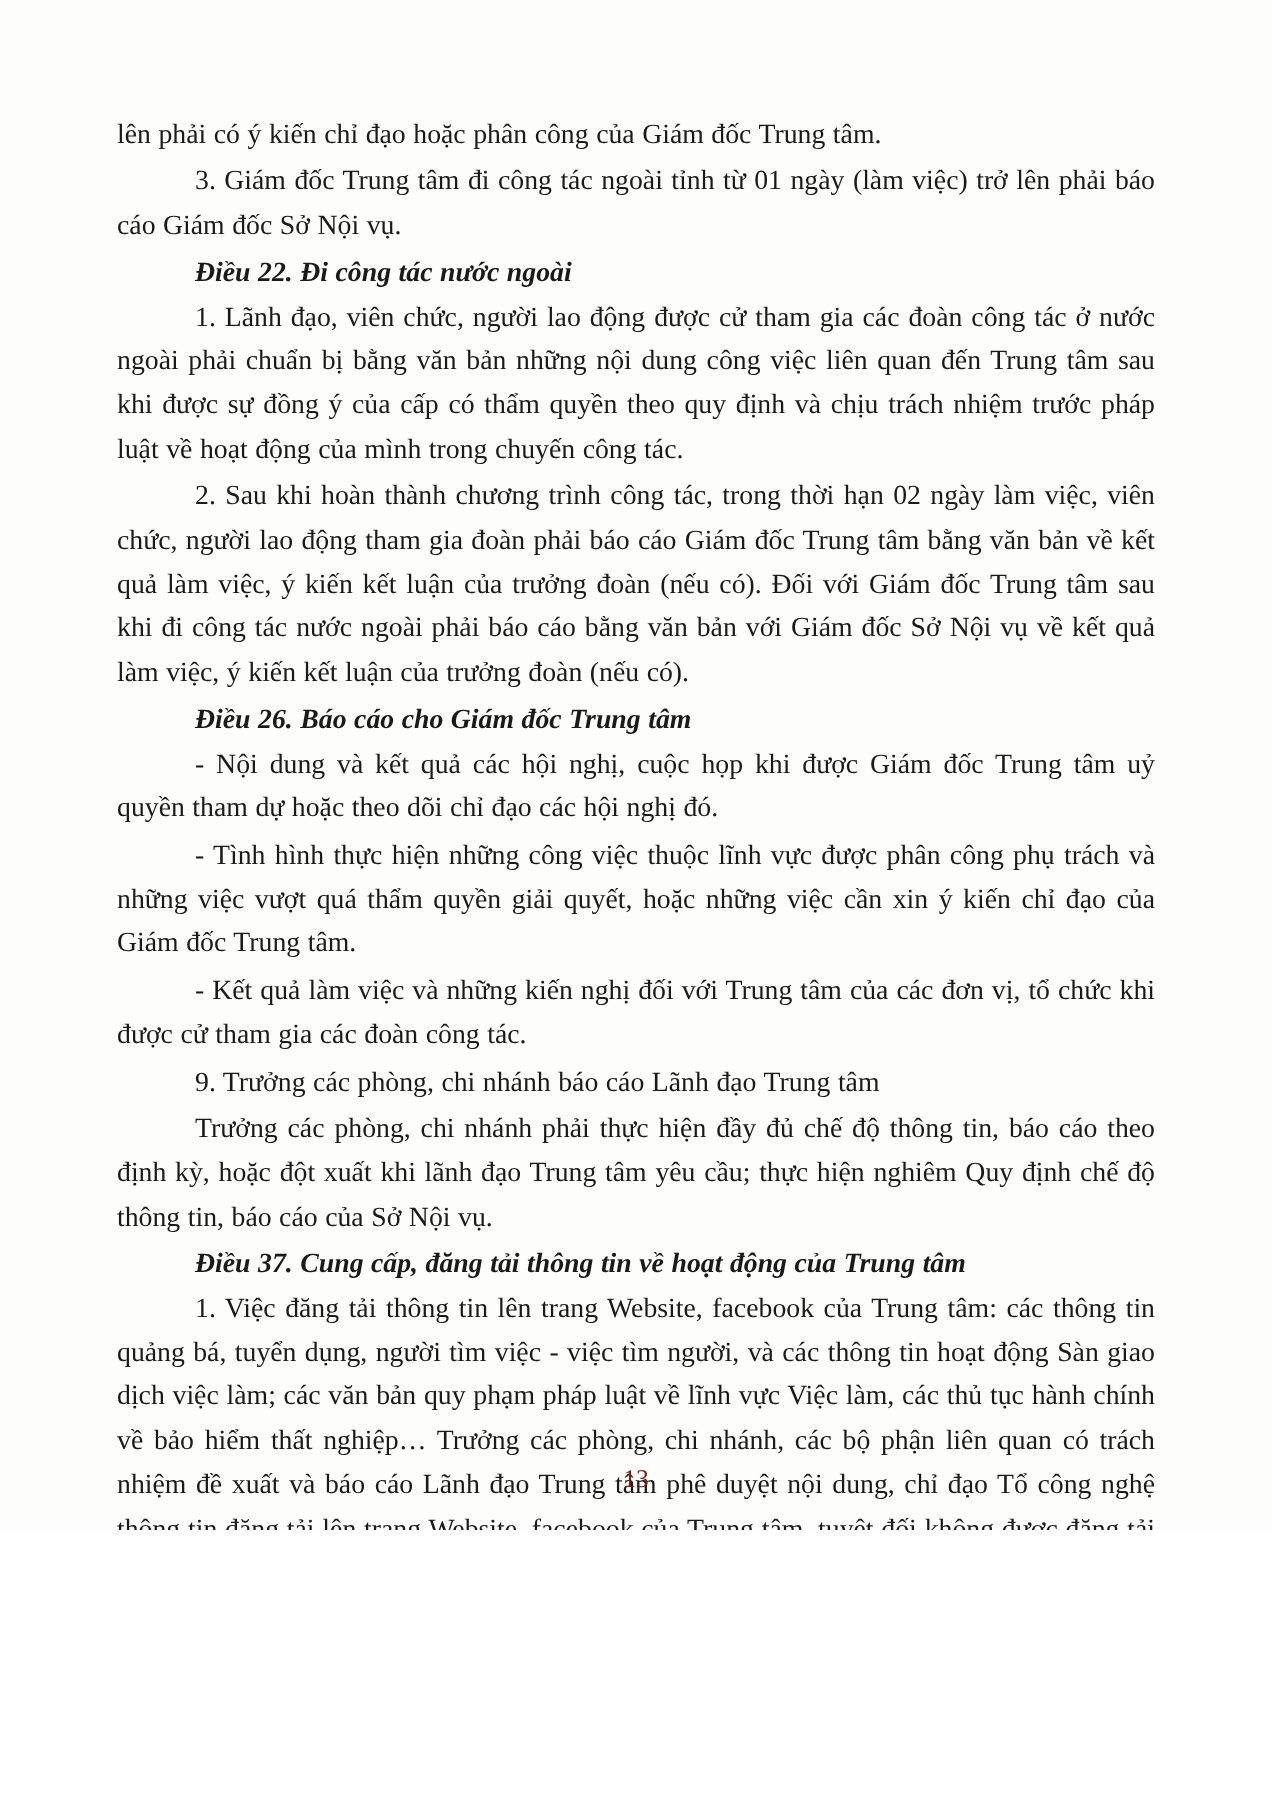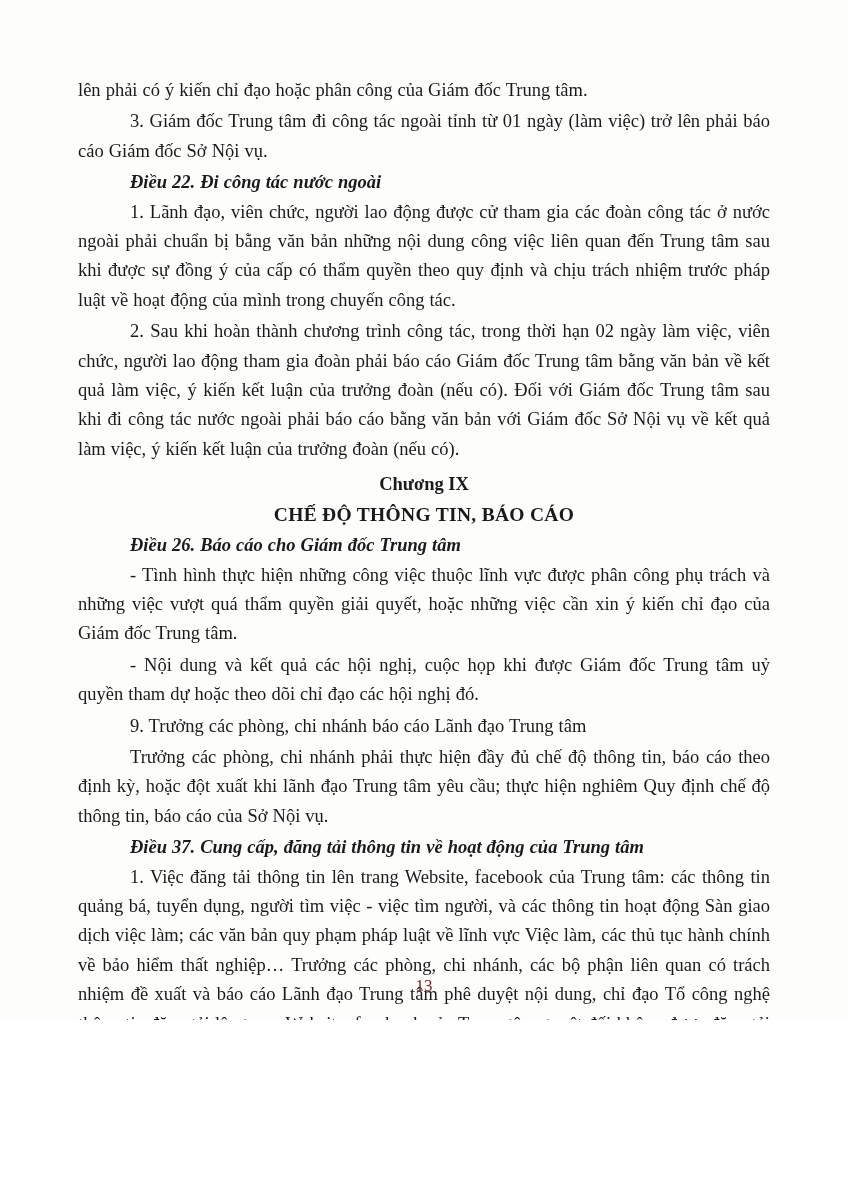--- a/index.html
+++ b/index.html
@@ -89,32 +89,29 @@
     <p class="noindent">lên phải có ý kiến chỉ đạo hoặc phân công của Giám đốc Trung tâm.</p>
 
     <p class="indent">3. Giám đốc Trung tâm đi công tác ngoài tỉnh từ 01 ngày (làm việc) trở lên phải báo cáo Giám đốc Sở Nội vụ.</p>
 
     <p class="article-head">Điều 22. Đi công tác nước ngoài</p>
 
     <p class="indent">1. Lãnh đạo, viên chức, người lao động được cử tham gia các đoàn công tác ở nước ngoài phải chuẩn bị bằng văn bản những nội dung công việc liên quan đến Trung tâm sau khi được sự đồng ý của cấp có thẩm quyền theo quy định và chịu trách nhiệm trước pháp luật về hoạt động của mình trong chuyến công tác.</p>
 
     <p class="indent">2. Sau khi hoàn thành chương trình công tác, trong thời hạn 02 ngày làm việc, viên chức, người lao động tham gia đoàn phải báo cáo Giám đốc Trung tâm bằng văn bản về kết quả làm việc, ý kiến kết luận của trưởng đoàn (nếu có). Đối với Giám đốc Trung tâm sau khi đi công tác nước ngoài phải báo cáo bằng văn bản với Giám đốc Sở Nội vụ về kết quả làm việc, ý kiến kết luận của trưởng đoàn (nếu có).</p>
 
-    <div class="chapter-block">
-      <div class="heading">Chương IX</div>
-      <div class="chapter-title">CHẾ ĐỘ THÔNG TIN, BÁO CÁO</div>
-    </div>
 
     <p class="article-head">Điều 26. Báo cáo cho Giám đốc Trung tâm</p>
 
 
+    <p class="dash">- Nội dung và kết quả các hội nghị, cuộc họp khi được Giám đốc Trung tâm uỷ quyền tham dự hoặc theo dõi chỉ đạo các hội nghị đó.</p>
+
     <p class="dash">- Tình hình thực hiện những công việc thuộc lĩnh vực được phân công phụ trách và những việc vượt quá thẩm quyền giải quyết, hoặc những việc cần xin ý kiến chỉ đạo của Giám đốc Trung tâm.</p>
 
-    <p class="dash">- Nội dung và kết quả các hội nghị, cuộc họp khi được Giám đốc Trung tâm uỷ quyền tham dự hoặc theo dõi chỉ đạo các hội nghị đó.</p>
-
+    <p class="dash">- Kết quả làm việc và những kiến nghị đối với Trung tâm của các đơn vị, tổ chức khi được cử tham gia các đoàn công tác.</p>
 
     <p class="indent">9. Trưởng các phòng, chi nhánh báo cáo Lãnh đạo Trung tâm</p>
 
     <p class="indent">Trưởng các phòng, chi nhánh phải thực hiện đầy đủ chế độ thông tin, báo cáo theo định kỳ, hoặc đột xuất khi lãnh đạo Trung tâm yêu cầu; thực hiện nghiêm Quy định chế độ thông tin, báo cáo của Sở Nội vụ.</p>
 
     <p class="article-head">Điều 37. Cung cấp, đăng tải thông tin về hoạt động của Trung tâm</p>
 
     <p class="indent">1. Việc đăng tải thông tin lên trang Website, facebook của Trung tâm: các thông tin quảng bá, tuyển dụng, người tìm việc - việc tìm người, và các thông tin hoạt động Sàn giao dịch việc làm; các văn bản quy phạm pháp luật về lĩnh vực Việc làm, các thủ tục hành chính về bảo hiểm thất nghiệp… Trưởng các phòng, chi nhánh, các bộ phận liên quan có trách nhiệm đề xuất và báo cáo Lãnh đạo Trung tâm phê duyệt nội dung, chỉ đạo Tổ công nghệ thông tin đăng tải lên trang Website, facebook của Trung tâm, tuyệt đối không được đăng tải những thông tin chưa được Lãnh đạo Trung tâm phê duyệt.</p>
 
     <p class="indent">2. Giám đốc Trung tâm quản lý và chỉ đạo việc cung cấp thông tin về việc làm trong nước, đi làm việc ở nước ngoài theo hợp đồng, các thông tin khác có liên quan phải bảo đảm chính xác, thường xuyên liên tục và kịp thời để hỗ trợ và phục vụ tốt</p>

